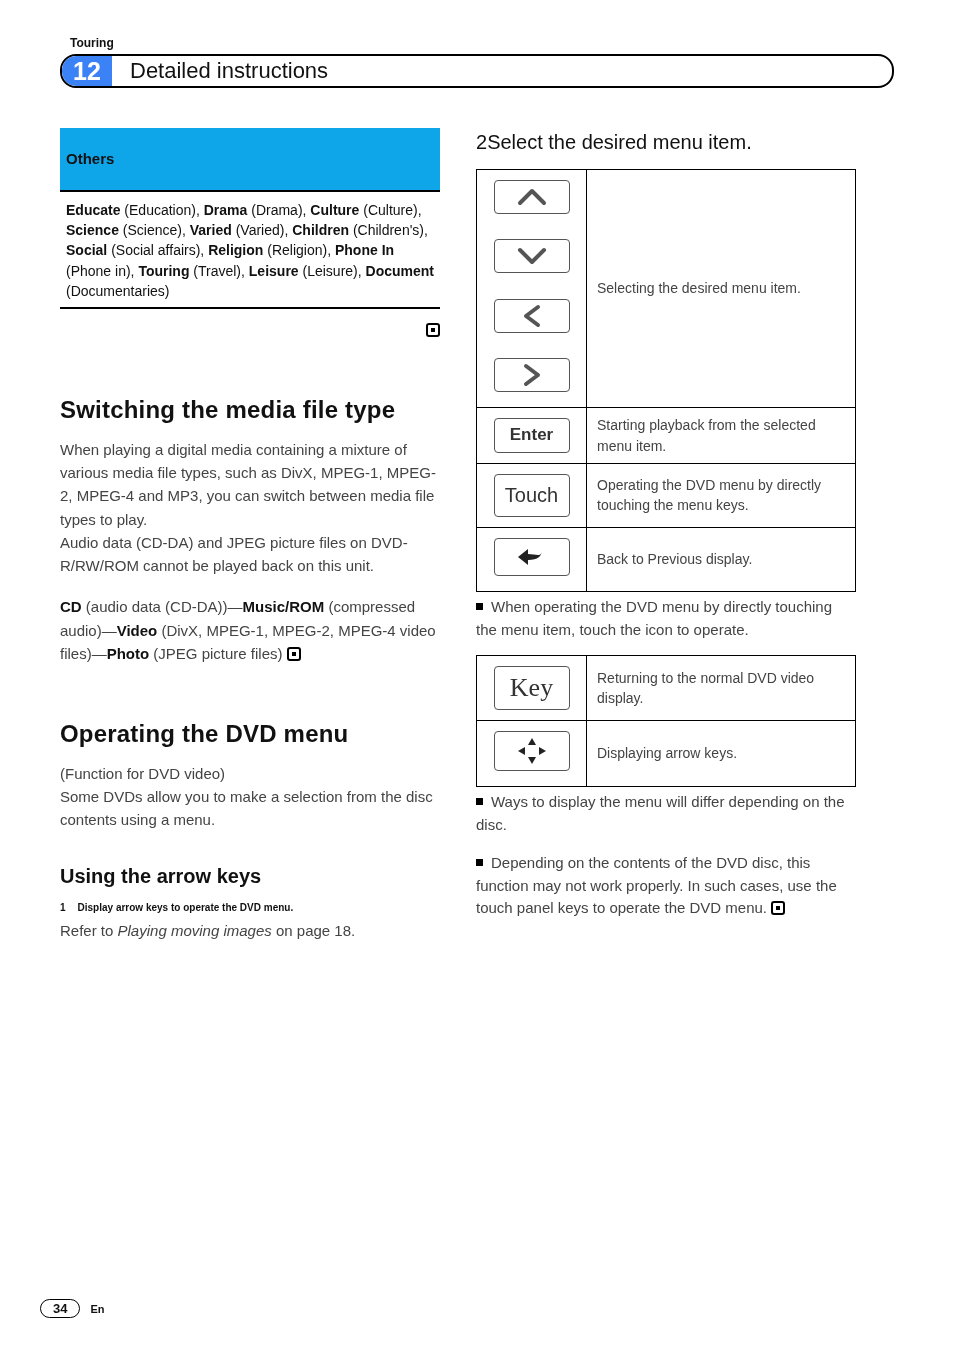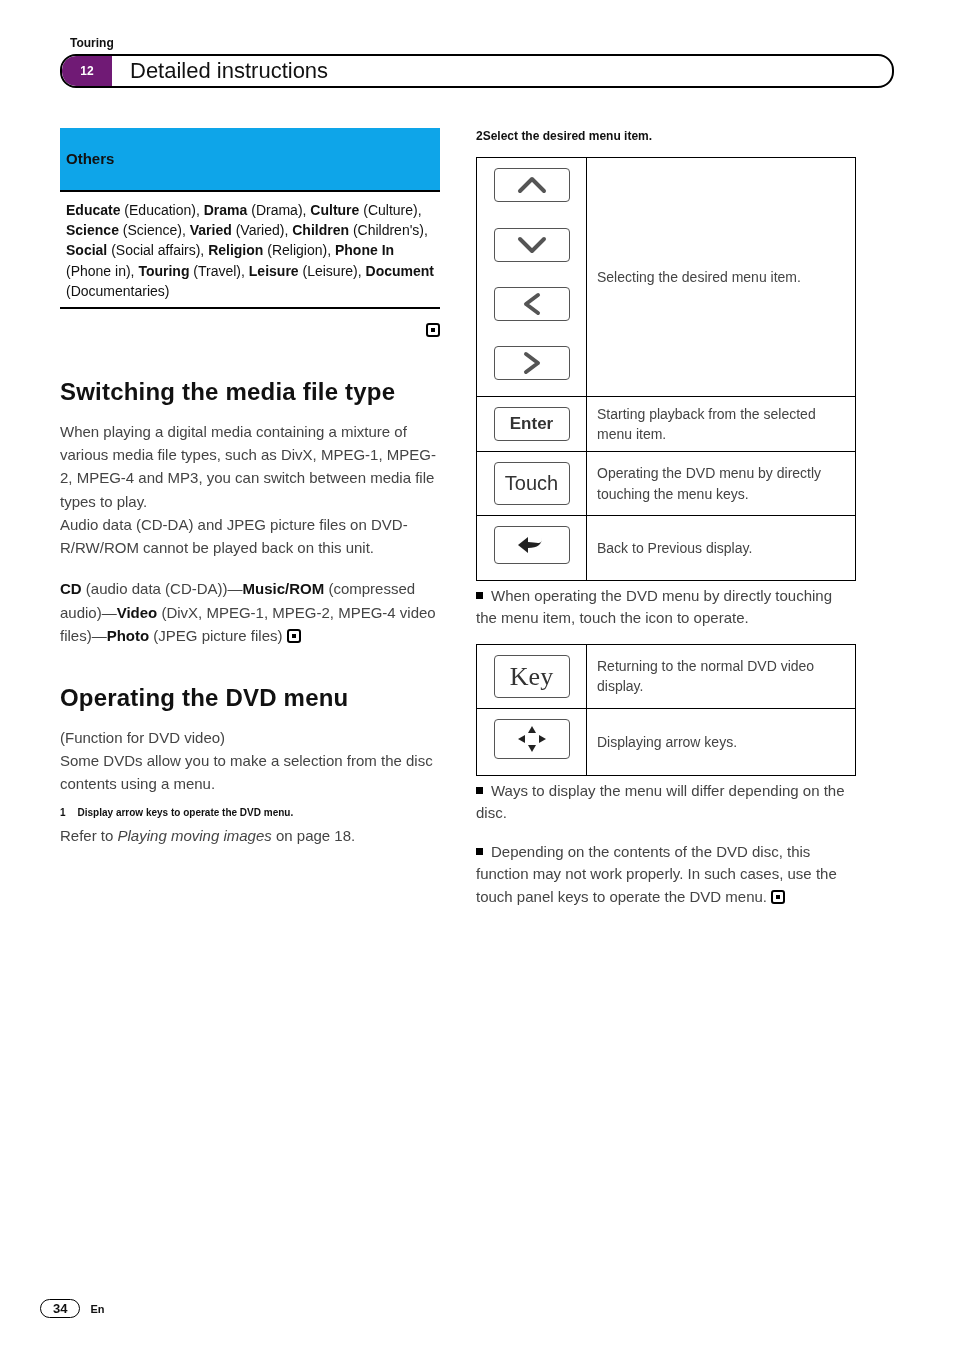--- a/index.html
+++ b/index.html
@@ -1,35 +1,35 @@
 <!DOCTYPE html>
 <html><head>
 <meta charset="utf-8">
 <style>
   * { box-sizing: border-box; margin: 0; padding: 0; }
   html, body { width: 954px; height: 1352px; background: #fff; font-family: Arial, Helvetica, sans-serif; color: #111; }
   .page { width: 954px; height: 1352px; position: relative; padding: 36px 60px 40px 60px; }
   .section-label { font-size: 12px; font-weight: bold; margin-left: 10px; }
   .header-row { display: flex; align-items: center; border: 2px solid #000; border-radius: 16px; height: 34px; margin-top: 4px; overflow: hidden; }
-  .header-tab { background: #701a75; color: #fff; font-weight: bold; font-size: 12px; width: 50px; height: 100%; display: flex; align-items: center; justify-content: center; border-top-left-radius: 14px; border-bottom-left-radius: 14px; }
+  .header-tab { background: #3b82f6; color: #fff; font-weight: bold; font-size: 25px; width: 50px; height: 100%; display: flex; align-items: center; justify-content: center; border-top-left-radius: 14px; border-bottom-left-radius: 14px; }
   .header-title { font-size: 22px; font-weight: normal; margin-left: 18px; }
   .cols { display: flex; gap: 36px; margin-top: 40px; }
   .col { width: 380px; font-size: 15px; line-height: 1.45; }
   .others-box { border-top: 2px solid #000; border-bottom: 2px solid #000; padding: 8px 6px 6px 6px; font-size: 14px; }
   .others-head { background: #0ea5e9; font-weight: bold; padding: 20px 6px; border-top: 0; border-bottom: 0; }
   .end-sq { display:inline-block; width:14px; height:14px; border:2px solid #000; border-radius:3px; position:relative; vertical-align:-2px;}
   .end-sq::after{content:"";position:absolute;left:3px;top:3px;width:4px;height:4px;background:#000;}
   .end-mark-right { text-align: right; margin-top: 10px; }
-  h2.h1 { font-size: 24px; font-weight: 900; margin-top: 34px; margin-bottom: 10px; letter-spacing:0.2px;}
+  h2.h1 { font-size: 24px; font-weight: 900; margin-top: 52px; margin-bottom: 10px; letter-spacing:0.2px;}
   h3.h2 { font-size: 20px; font-weight: 900; margin-top: 30px; margin-bottom: 8px; }
   .body { font-size: 15px; line-height: 1.55; color:#444; }
   .body b, .body strong { color:#111; }
   .step { font-size: 10px; font-weight: bold; margin-top: 10px; margin-bottom:4px;}
   .step .num { font-weight: bold; margin-right: 12px; }
-  .step2 { font-size: 12px; font-weight: bold; margin-bottom:12px;}
+  .step2 { font-size: 20px; font-weight: normal; margin-bottom:12px;}
   .ref { font-style: italic; }
   table.icon-table { width: 100%; border-collapse: collapse; margin-top:0; }
   table.icon-table td { border: 1px solid #000; padding: 6px 10px; font-size: 14px; vertical-align: middle; color:#444;}
   table.icon-table td.iconcell { width: 110px; text-align: center; padding:10px 6px; }
   .btn-box { display:inline-block; border:1.5px solid #555; border-radius:4px; width:76px; padding:4px 0; font-weight:bold; font-size:17px; font-family: Arial, sans-serif; color:#333;}
   .btn-box.big { font-size:26px; font-family: "Times New Roman", serif; font-weight:400; padding:2px 10px;}
   .btn-box.medium { font-size:20px; font-family: Arial, sans-serif; font-weight:400; padding:6px 0;}
   .noborder-row td { border-left:1px solid #000; border-right:1px solid #000; border-top:0; border-bottom:0; }
   .noborder-row.first td { border-top:1px solid #000; }
   .noborder-row.last td { border-bottom:1px solid #000; }
@@ -60,20 +60,21 @@
 
       <h2 class="h1">Switching the media file type</h2>
       <div class="body">When playing a digital media containing a mixture of various media file types, such as DivX, MPEG-1, MPEG-2, MPEG-4 and MP3, you can switch between media file types to play.</div>
       <div class="body">Audio data (CD-DA) and JPEG picture files on DVD-R/RW/ROM cannot be played back on this unit.</div>
       <div class="body" style="margin-top:18px"><span id="switch-p3"><b>CD</b> (audio data (CD-DA))—<b>Music/ROM</b> (compressed audio)—<b>Video</b> (DivX, MPEG-1, MPEG-2, MPEG-4 video files)—<b>Photo</b> (JPEG picture files)</span> <span class="end-sq"></span></div>
 
       <h2 class="h1">Operating the DVD menu</h2>
       <div class="body">(Function for DVD video)</div>
       <div class="body">Some DVDs allow you to make a selection from the disc contents using a menu.</div>
 
+      <h3 class="h2">Using the arrow keys</h3>
       <div class="step" id="step1"><span class="num">1</span>Display arrow keys to operate the DVD menu.</div>
       <div class="body" id="refline">Refer to <span class="ref">Playing moving images</span> on page 18.</div>
     </div>
 
     <div class="col">
       <div class="step2" id="step2"><span class="num">2</span>Select the desired menu item.</div>
 
       <table class="icon-table">
         <tbody>
             <tr class="noborder-row first">

